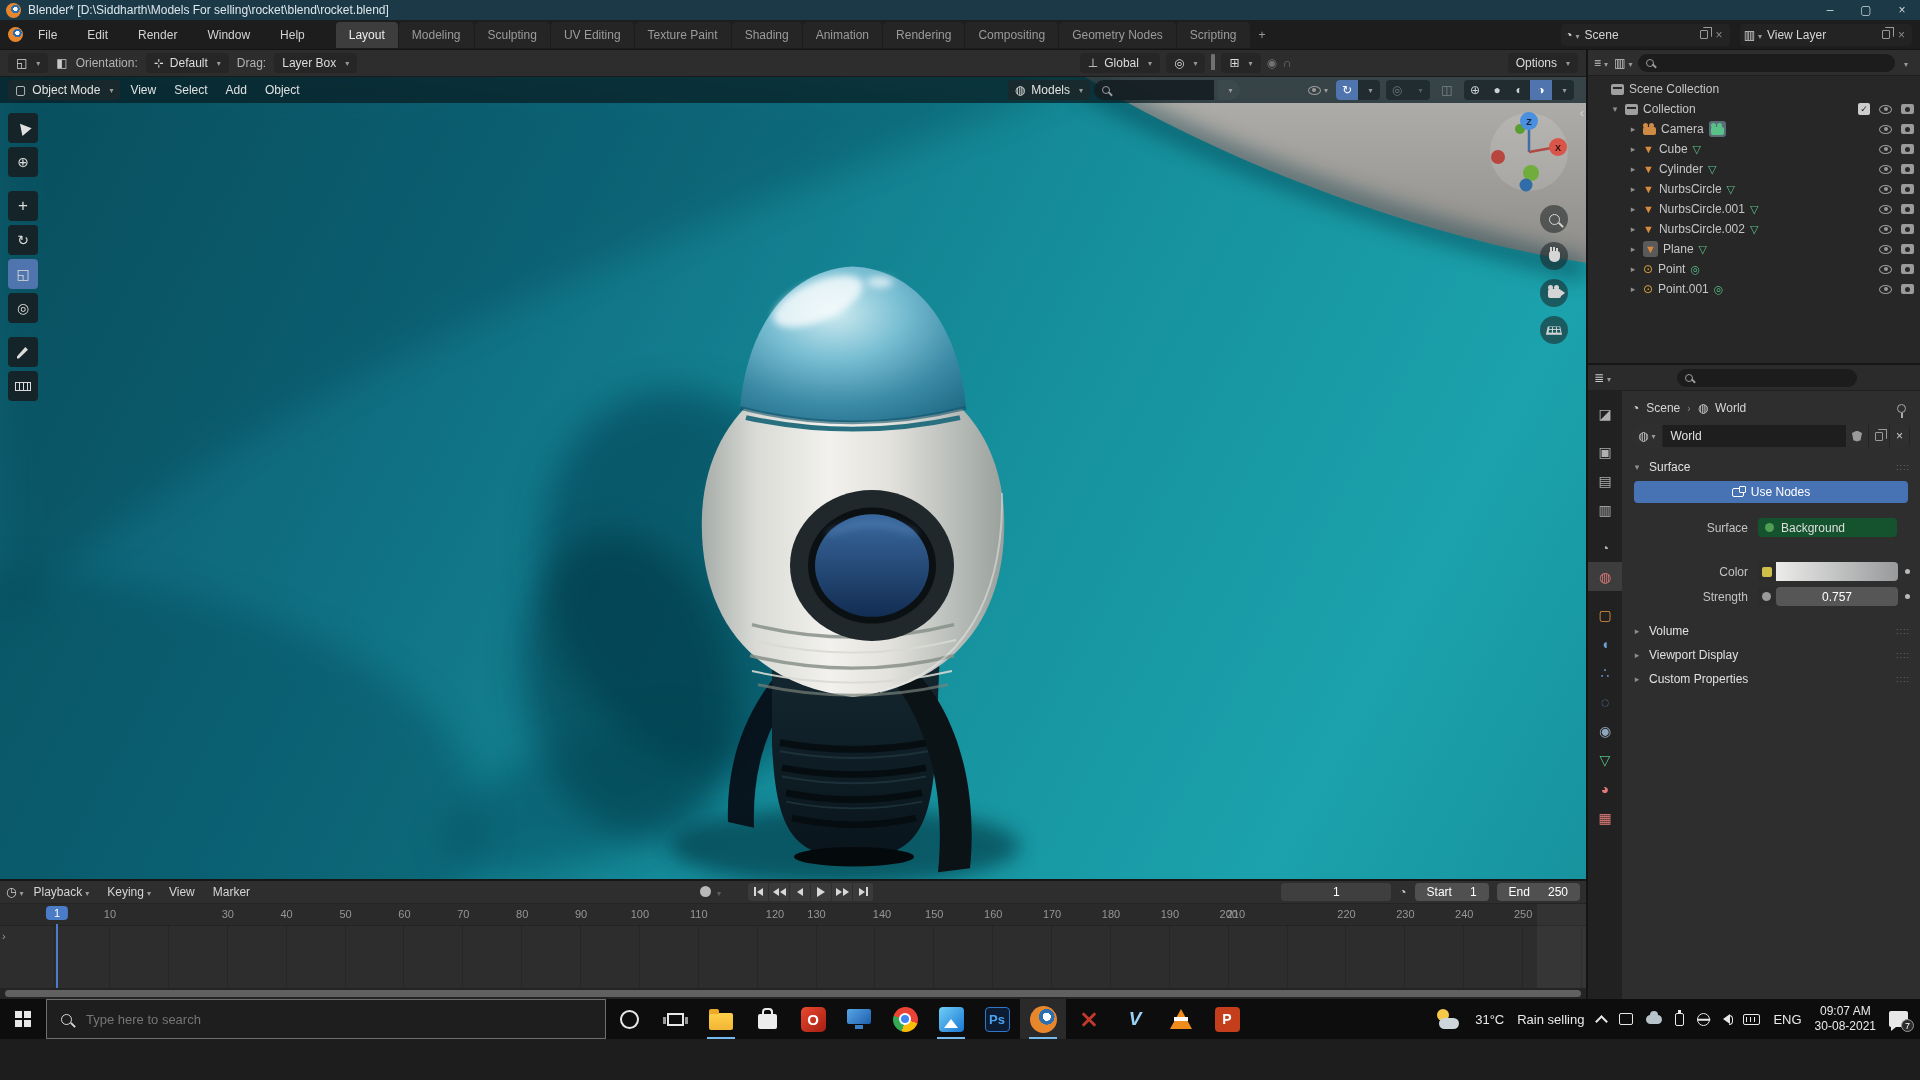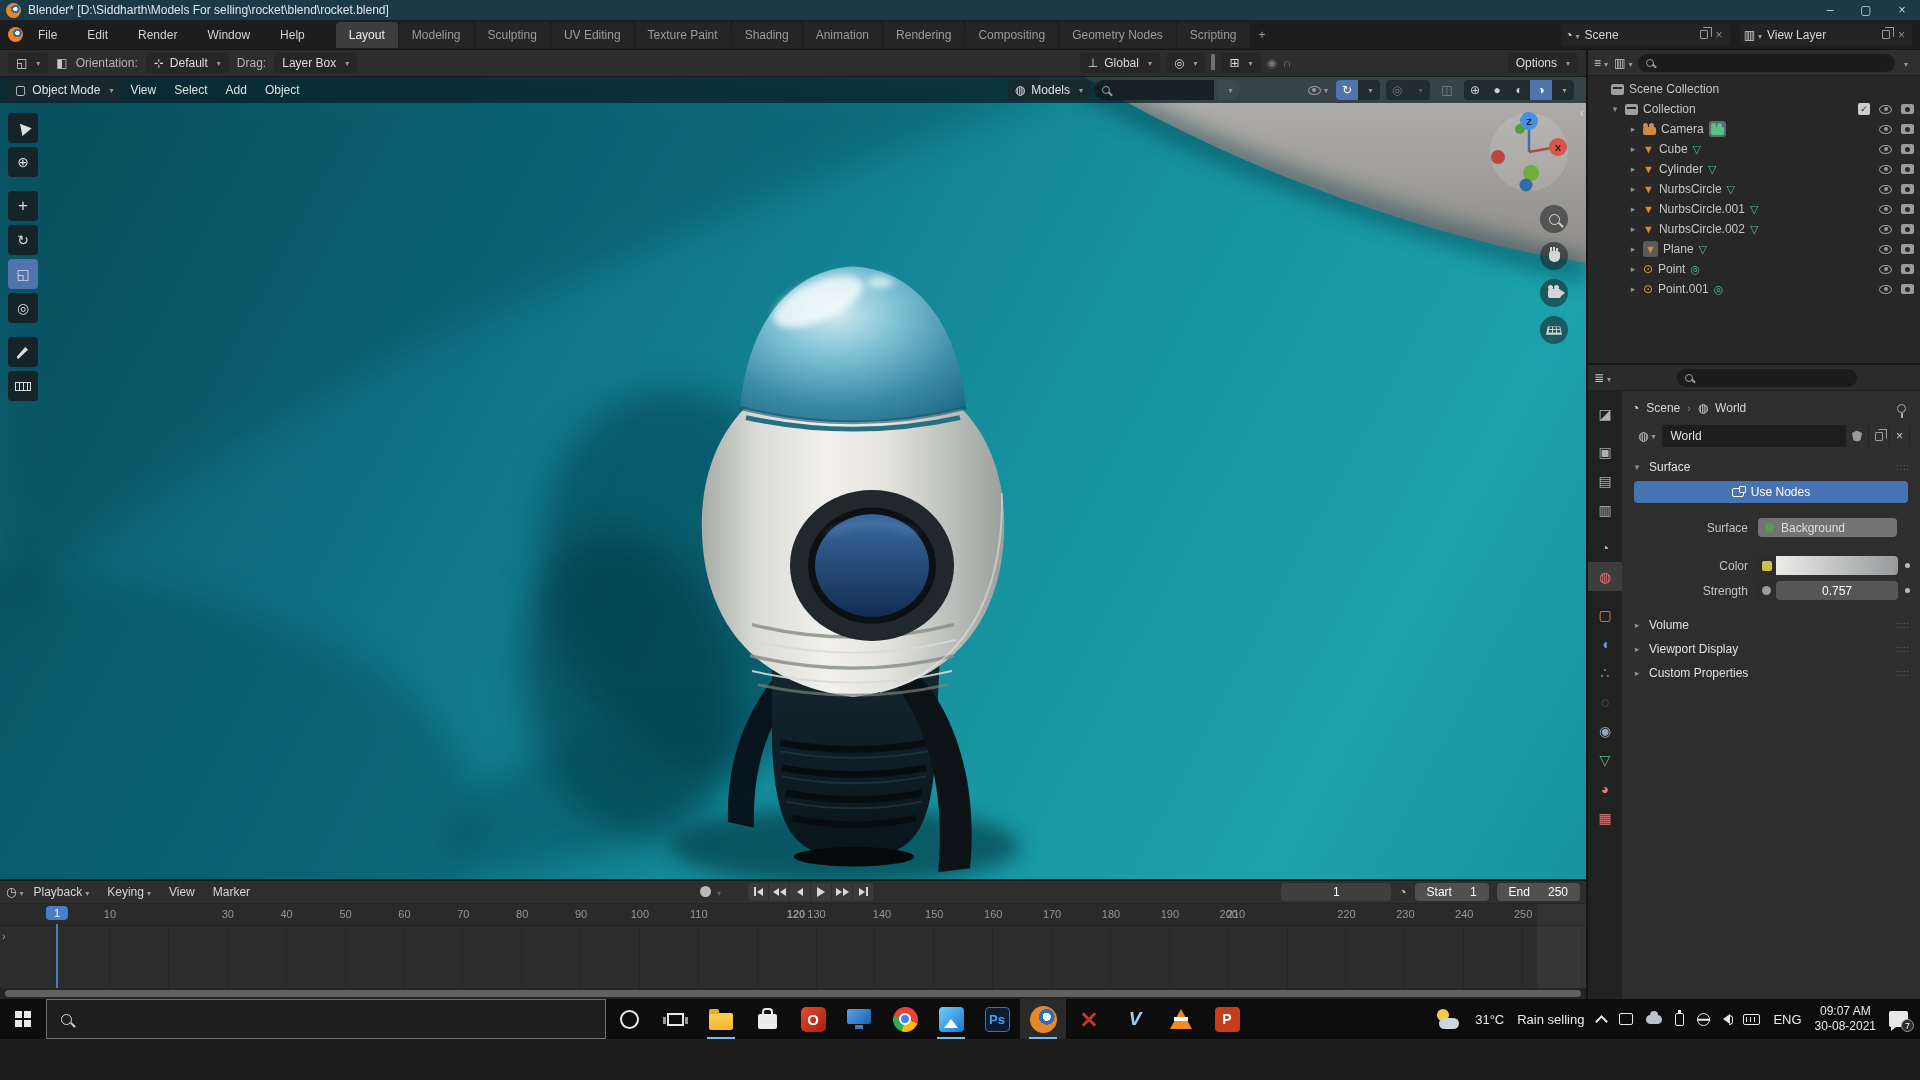--- a/index.html
+++ b/index.html
@@ -124,21 +124,21 @@
   .i-shield{width:10px;height:11px;background:#9a9a9a;clip-path:polygon(50% 0,100% 22%,86% 88%,50% 100%,14% 88%,0 22%)}
   .i-copy{width:8px;height:9px;border:1.5px solid #9a9a9a;border-radius:1px;position:relative}
   .i-copy::after{content:"";position:absolute;left:2px;top:-4px;width:8px;height:9px;border:1.5px solid #9a9a9a;border-left:none;border-bottom:none;border-radius:1px}
   .panel-h{display:flex;align-items:center;gap:7px;height:24px;color:#e0e0e0}
   .grip{margin-left:auto;color:#6e6e6e;font-size:9px;letter-spacing:1px}
   .use-nodes{height:22px;background:#4772b3;border-radius:4px;display:flex;align-items:center;justify-content:center;color:#fff;gap:7px;margin:2px 2px 12px}
   .i-nodes{width:12px;height:9px;border:1.5px solid #fff;border-radius:2px;position:relative}
   .i-nodes::after{content:"";position:absolute;right:-3px;top:-3px;width:5px;height:5px;background:#4772b3;border:1.5px solid #fff;border-radius:1px}
   .prow{display:flex;align-items:center;height:25px}
   .plabel{width:126px;text-align:right;padding-right:10px;color:#c3c3c3;flex:none}
-  .pval{flex:1;height:19px;background:#737373;border-radius:4px;display:flex;align-items:center;padding:0 7px;gap:7px;color:#dfdfdf}
+  .pval{flex:1;height:19px;background:#14532d;border-radius:4px;display:flex;align-items:center;padding:0 7px;gap:7px;color:#dfdfdf}
   .slider{flex:1;height:19px;background:#565656;border-radius:4px;display:flex;align-items:center;justify-content:center;color:#fff}
   .dot{width:9px;height:9px;border-radius:50%;flex:none}
   .sock{width:17px;height:19px;background:#2c2c2c;border-radius:4px 0 0 4px;display:flex;align-items:center;justify-content:center;margin-right:1px;flex:none}
   .colorbar{flex:1;height:19px;border-radius:0 4px 4px 0;background:linear-gradient(90deg,#ececea,#97999b)}
   .anim-dot{width:5px;height:5px;border-radius:50%;background:#b9b9b9;margin-left:7px;flex:none}
 
   
   .timeline{height:120px;background:#2c2c2c;border-top:2px solid #161616;display:flex;flex-direction:column}
   .tl-header{height:24px;background:#2e2e2e;display:flex;align-items:center;gap:2px;padding:0 6px;position:relative;border-bottom:1px solid #242424}
   .tl-menu{padding:3px 8px;color:#d5d5d5}
@@ -552,21 +552,21 @@
               <span class="tick" style="left: 168.872px; margin-top: 40px;">20</span>
               <span class="tick" style="left: 227.752px;">30</span>
               <span class="tick" style="left: 286.632px;">40</span>
               <span class="tick" style="left: 345.512px;">50</span>
               <span class="tick" style="left: 404.392px;">60</span>
               <span class="tick" style="left: 463.272px;">70</span>
               <span class="tick" style="left: 522.152px;">80</span>
               <span class="tick" style="left: 581.032px;">90</span>
               <span class="tick" style="left: 639.912px;">100</span>
               <span class="tick" style="left: 698.792px;">110</span>
-              <span class="tick" style="left: 796px; font-weight: bold;">120</span>
+              <span class="tick" style="left: 775px;">120</span>
               <span class="tick" style="left: 816.552px;">130</span>
               <span class="tick" style="left: 882px;">140</span>
               <span class="tick" style="left: 934.312px;">150</span>
               <span class="tick" style="left: 993.192px;">160</span>
               <span class="tick" style="left: 1052.07px;">170</span>
               <span class="tick" style="left: 1110.95px;">180</span>
               <span class="tick" style="left: 1169.83px;">190</span>
               <span class="tick" style="left: 1228.71px;">200</span>
               <span class="tick" style="left: 1236px;">210</span>
               <span class="tick" style="left: 1346.47px;">220</span>
@@ -767,21 +767,21 @@
               <span>Use Nodes</span>
             </div>
             <div class="prow">
               <span class="plabel">Surface</span>
               <span class="pval">
                 <span class="dot" style="background:#4f9e53"></span>
                 <span>Background</span>
               </span>
               <span style="width:13px"></span>
             </div>
-            <div class="prow" style="margin-top:13px">
+            <div class="prow" style="margin-top:19px">
               <span class="plabel">Color</span>
               <span class="sock">
                   <span class="dot" style="background:#cfc04a;width:10px;height:10px;border-radius:2px"></span>
                 </span>
               <span class="colorbar"></span>
               <span class="anim-dot"></span>
             </div>
             <div class="prow">
               <span class="plabel">Strength</span>
               <span class="sock">
@@ -816,20 +816,21 @@
     <div class="start">
       <span class="win-logo">
           <span></span>
           <span></span>
           <span></span>
           <span></span>
         </span>
     </div>
     <div class="tsearch">
       <span class="mag big"></span>
+      <input placeholder="Type here to search" style="">
     </div>
     <div class="tb-ico">
         <span class="cortana"></span>
       </div>
     <div class="tb-ico">
         <span class="tview"></span>
       </div>
     <div class="tb-ico uline">
         <span class="folder"></span>
       </div>

